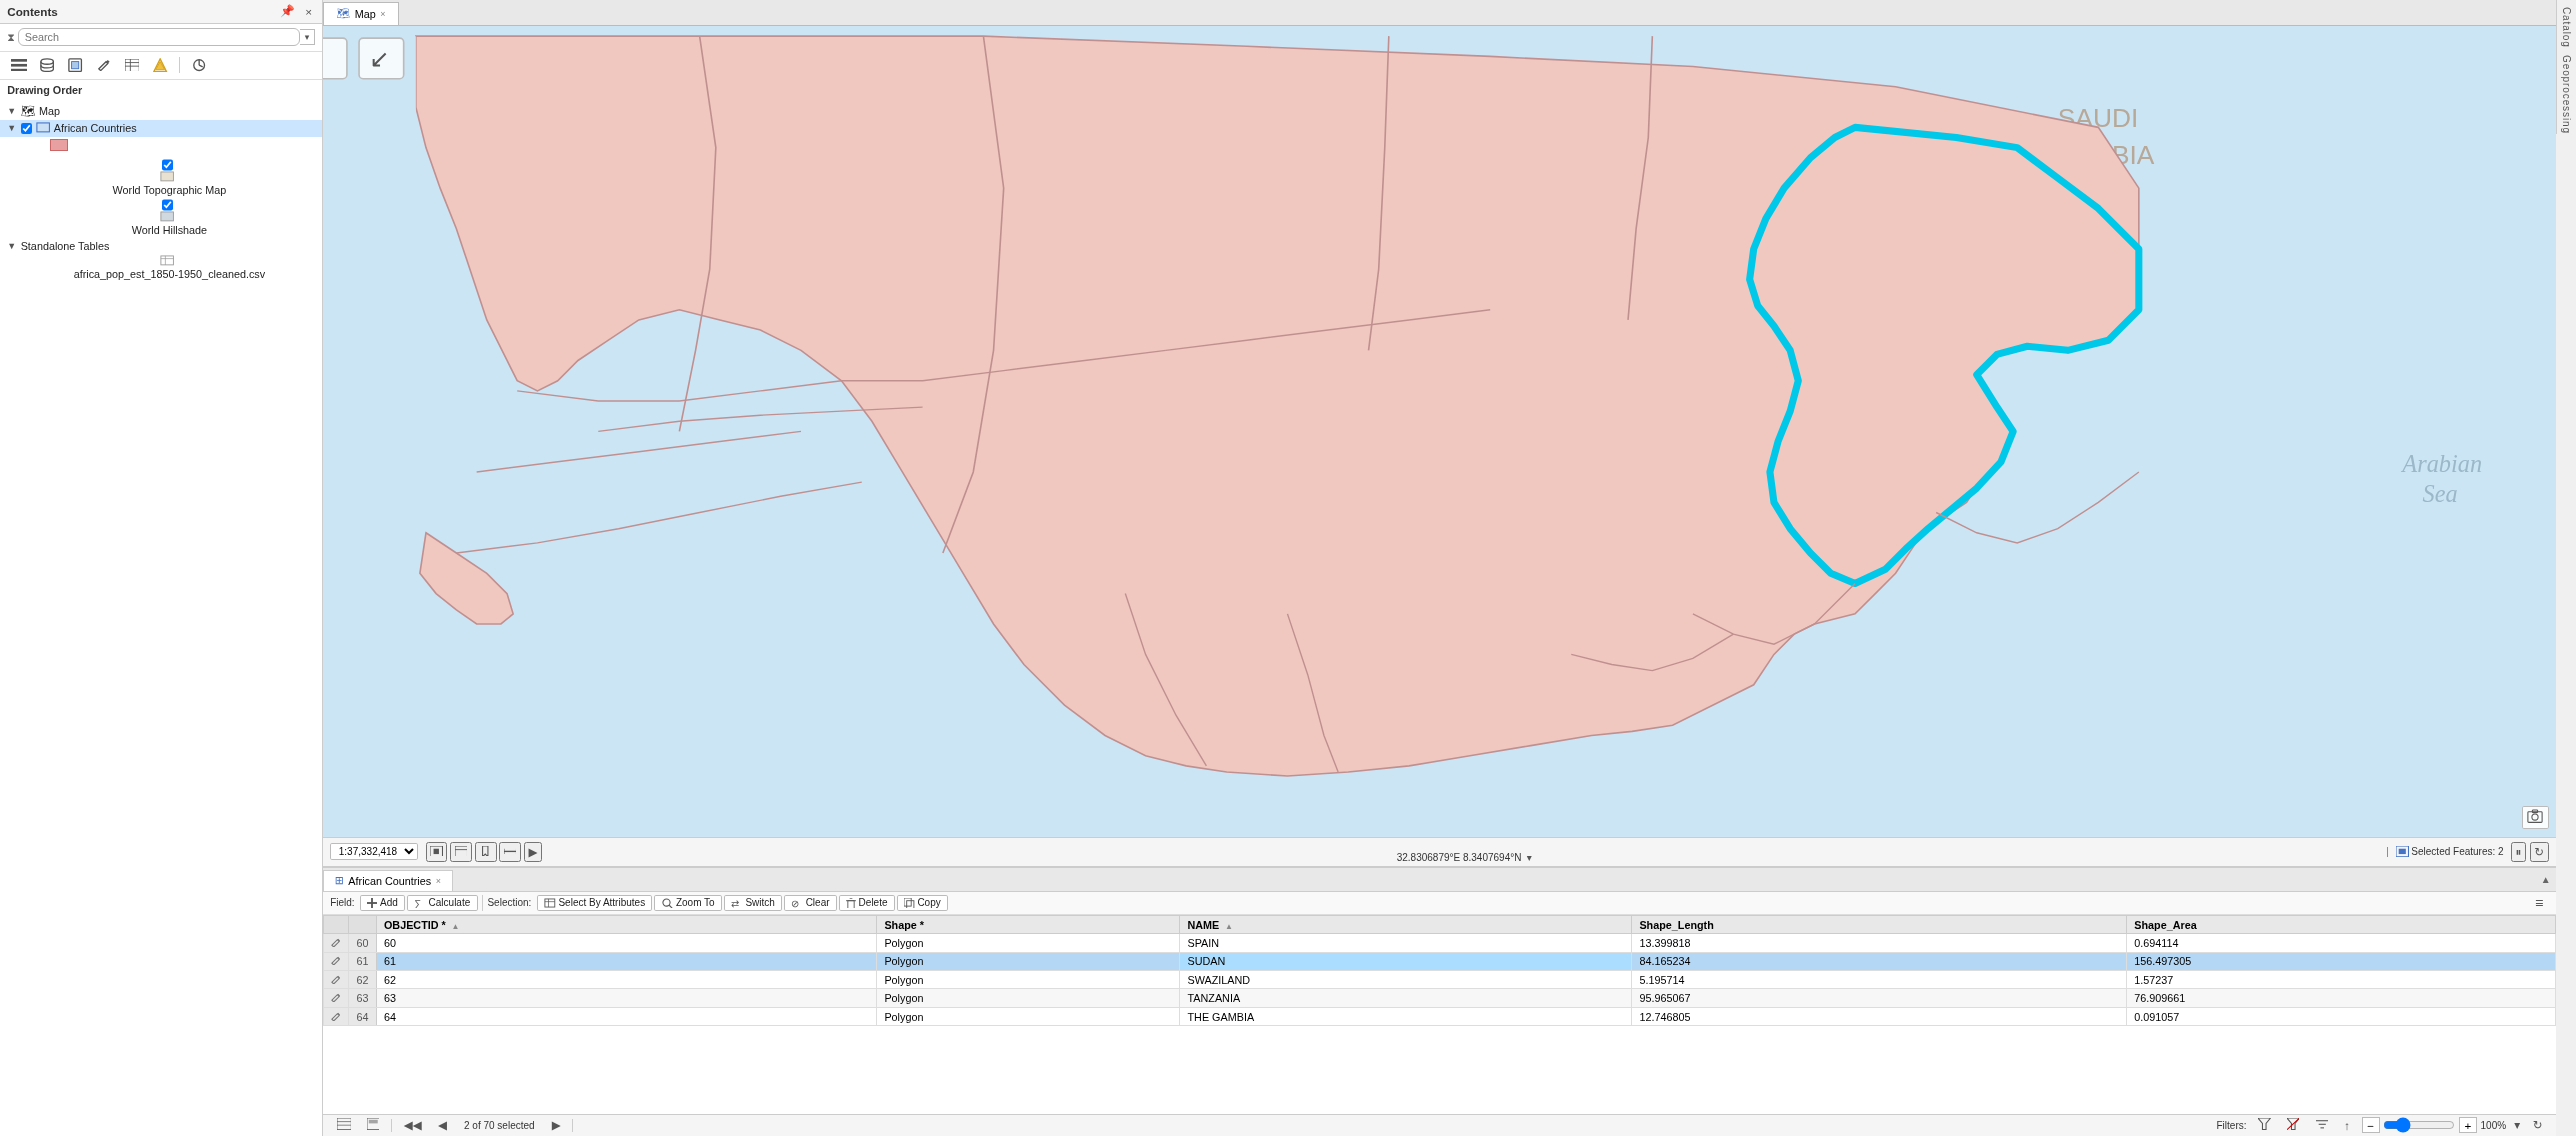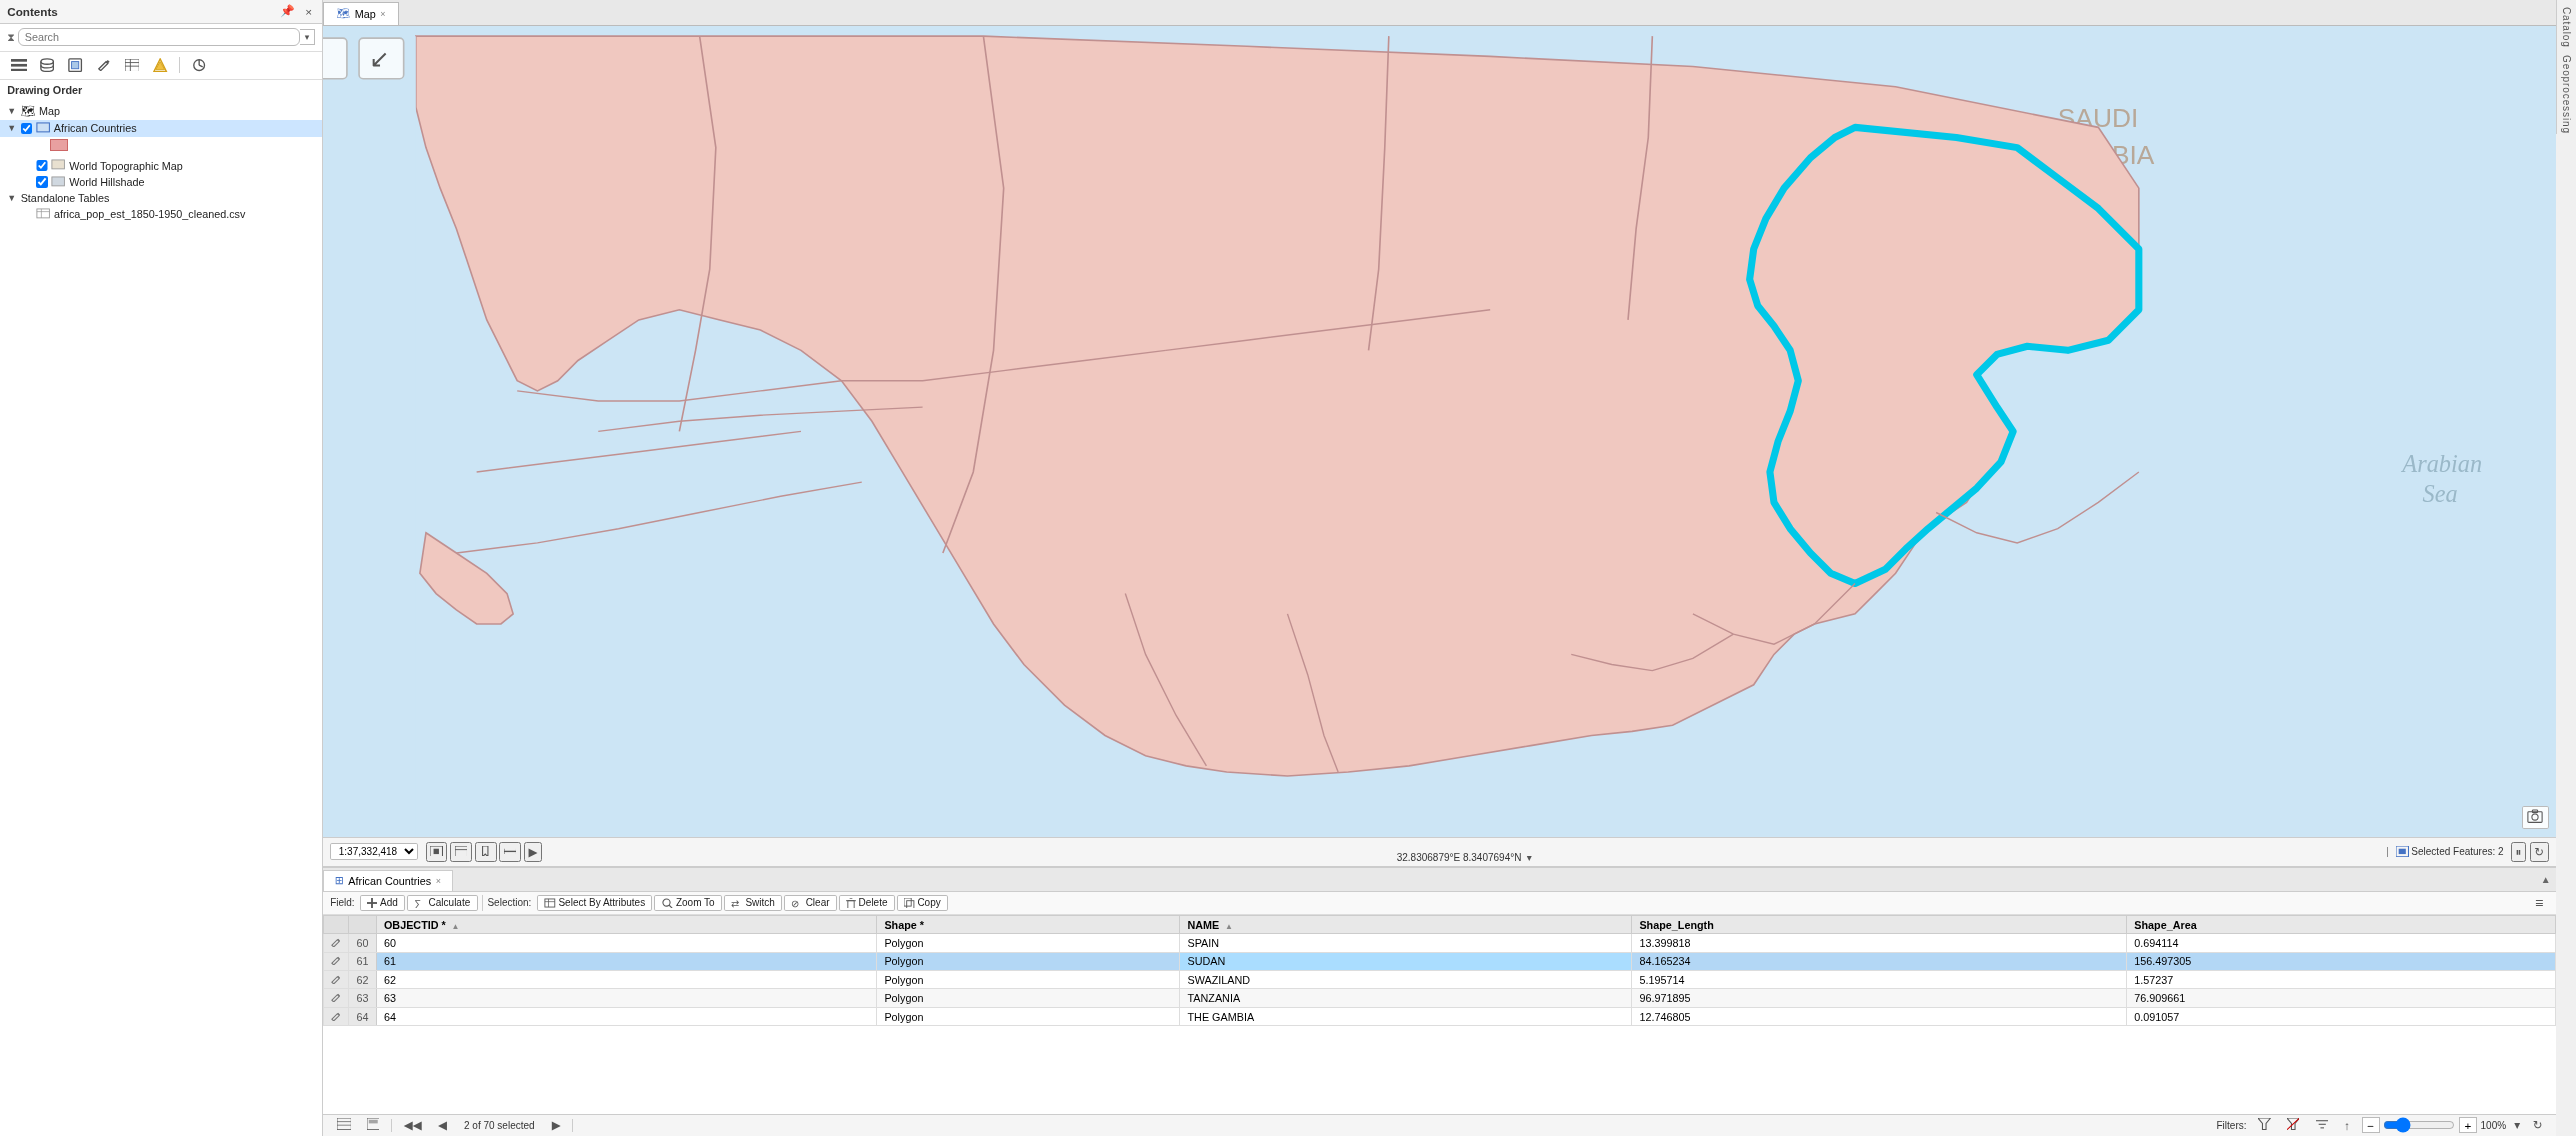--- a/index.html
+++ b/index.html
@@ -132,21 +132,22 @@
     .layer-symbol {
       width: 18px;
       height: 12.5px;
       background: #e8a0a0;
       border: 0.9px solid #cc6666;
       margin-left: 25px;
       margin-top: 1.8px;
       margin-bottom: 2.7px;
     }
     .sub-item {
-      padding-left: 36px;
+      padding-left: 24px;
+      flex-direction: column;
     }
 
     
     .map-tab-bar {
       display: flex;
       align-items: center;
       background: #e8e8e8;
       border-bottom: 0.9px solid #bbb;
       padding: 0;
     }
@@ -814,21 +815,21 @@
       <td class="edit-icon-cell">
         <svg width="10" height="10" viewBox="0 0 11 11">
                   <path d="M1 9L7 3l2 2L3 11z" fill="none" stroke="#777" stroke-width="1.2"></path>
                   <path d="M7 3l1-1 2 2-1 1z" fill="#777"></path>
                 </svg>
       </td>
       <td class="row-num">63</td>
       <td>63</td>
       <td>Polygon</td>
       <td style="background:">TANZANIA</td>
-      <td>96.971895</td>
+      <td>95.965067</td>
       <td>76.909661</td>
     </tr>
             <tr>
       <td class="edit-icon-cell">
         <svg width="10" height="10" viewBox="0 0 11 11">
                   <path d="M1 9L7 3l2 2L3 11z" fill="none" stroke="#777" stroke-width="1.2"></path>
                   <path d="M7 3l1-1 2 2-1 1z" fill="#777"></path>
                 </svg>
       </td>
       <td class="row-num">64</td>

